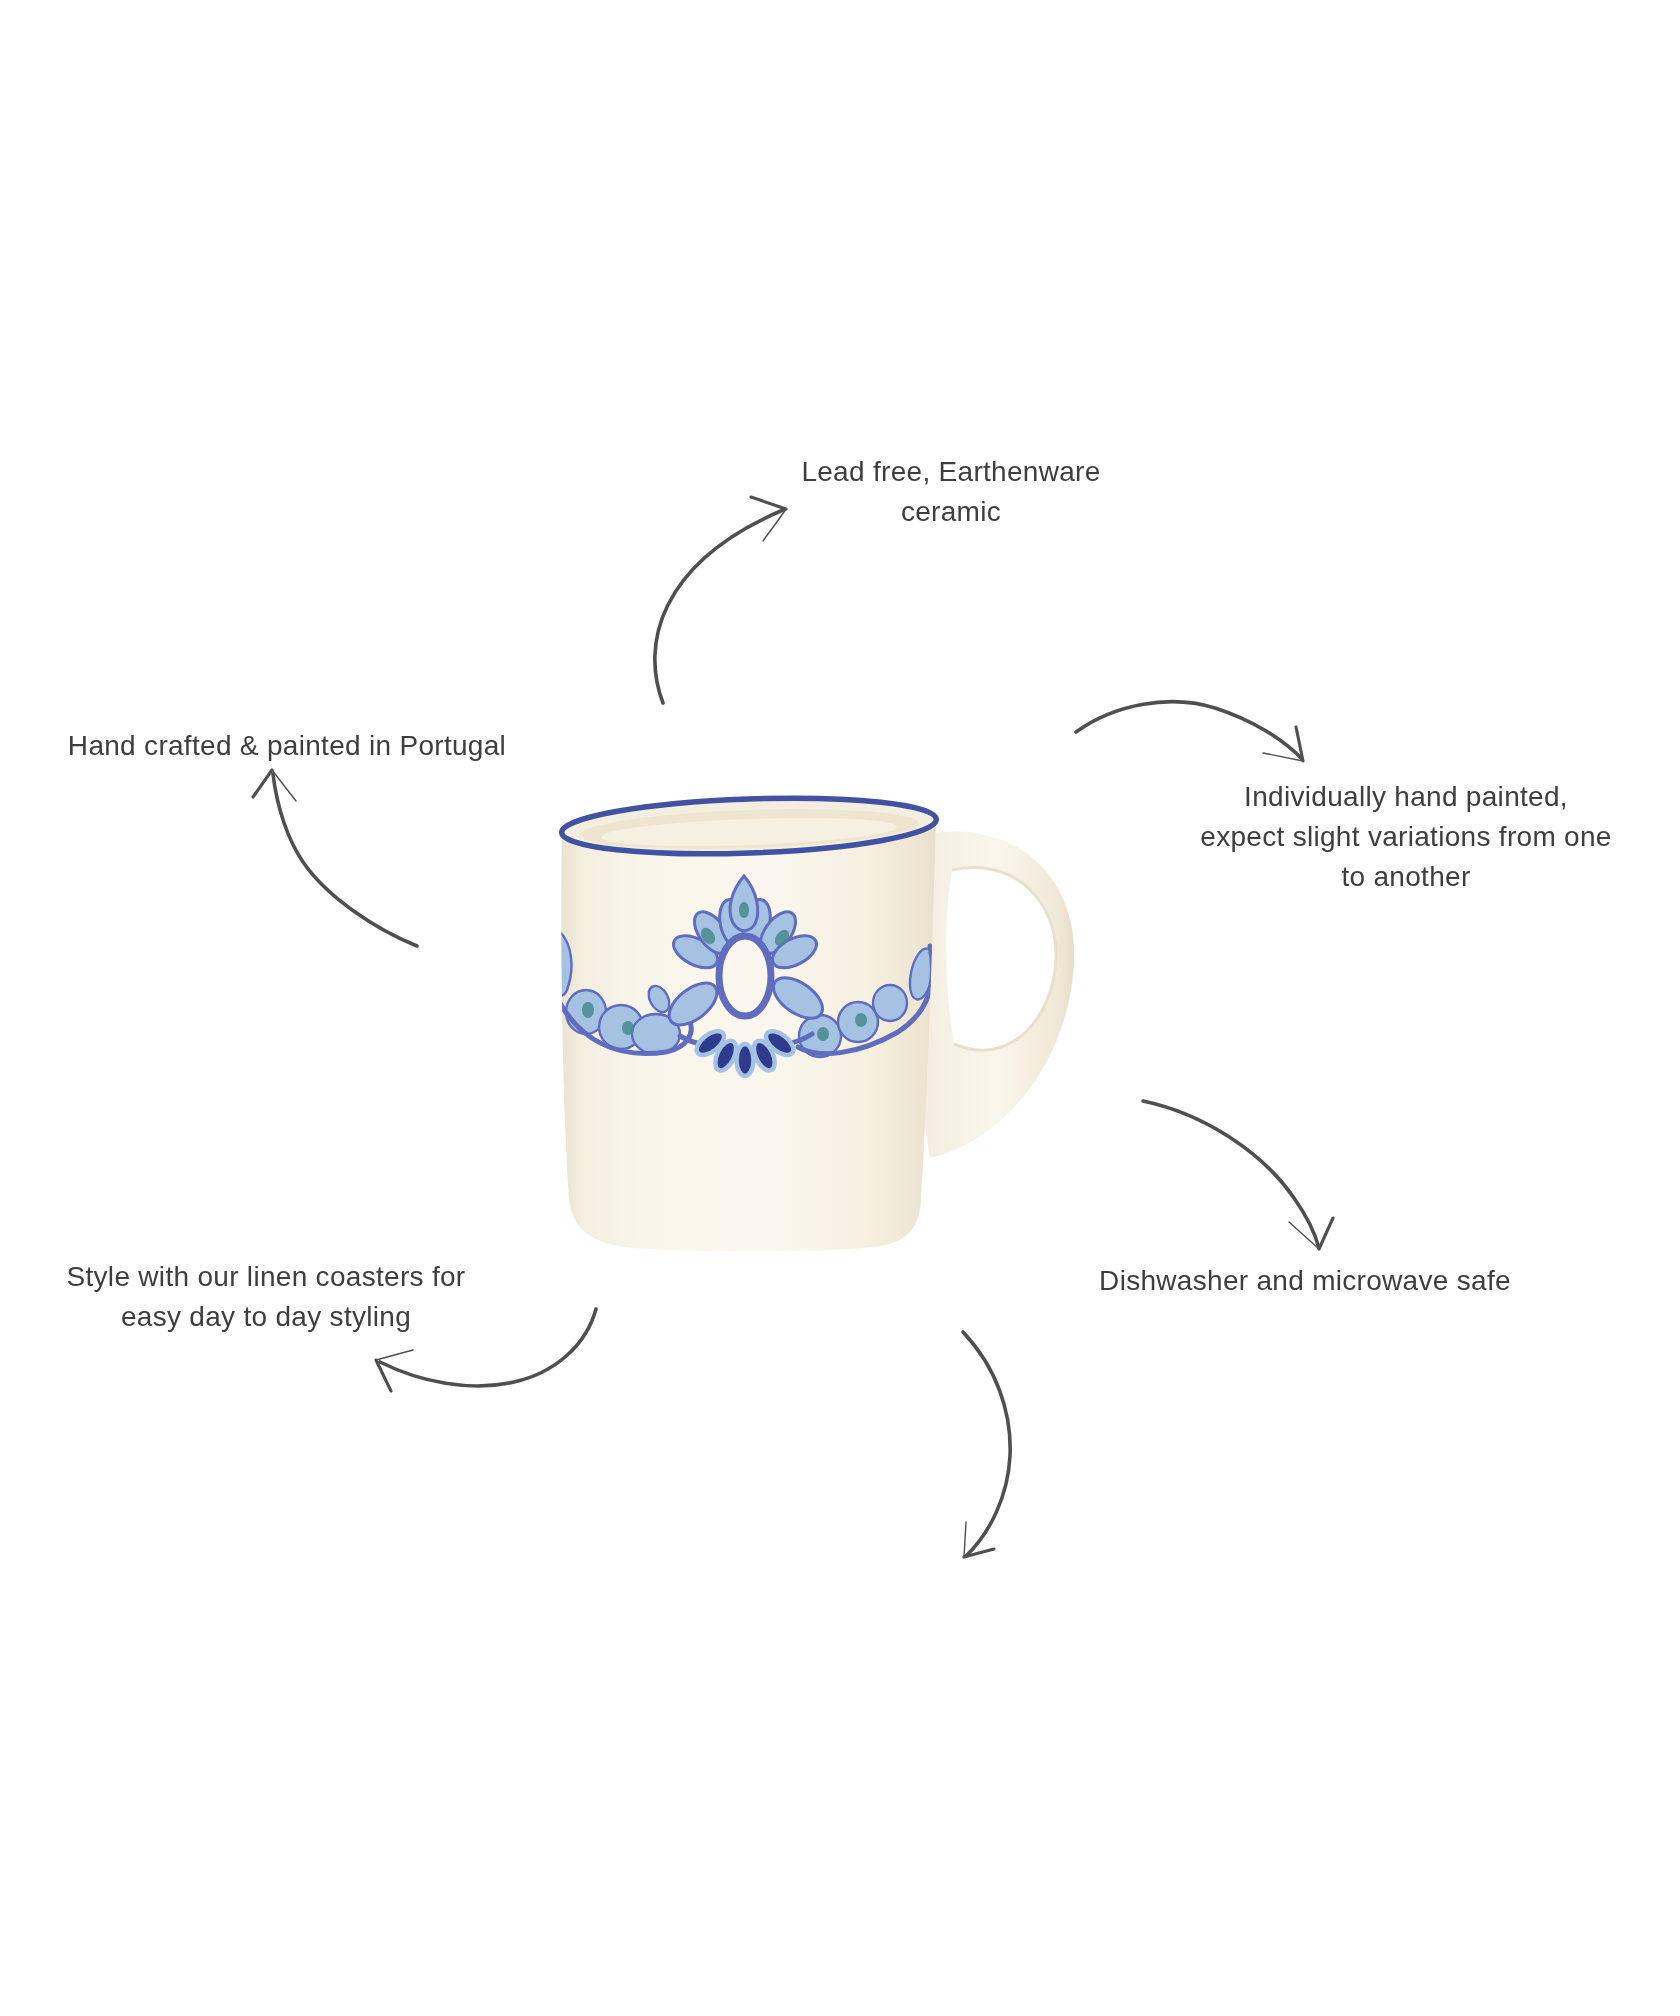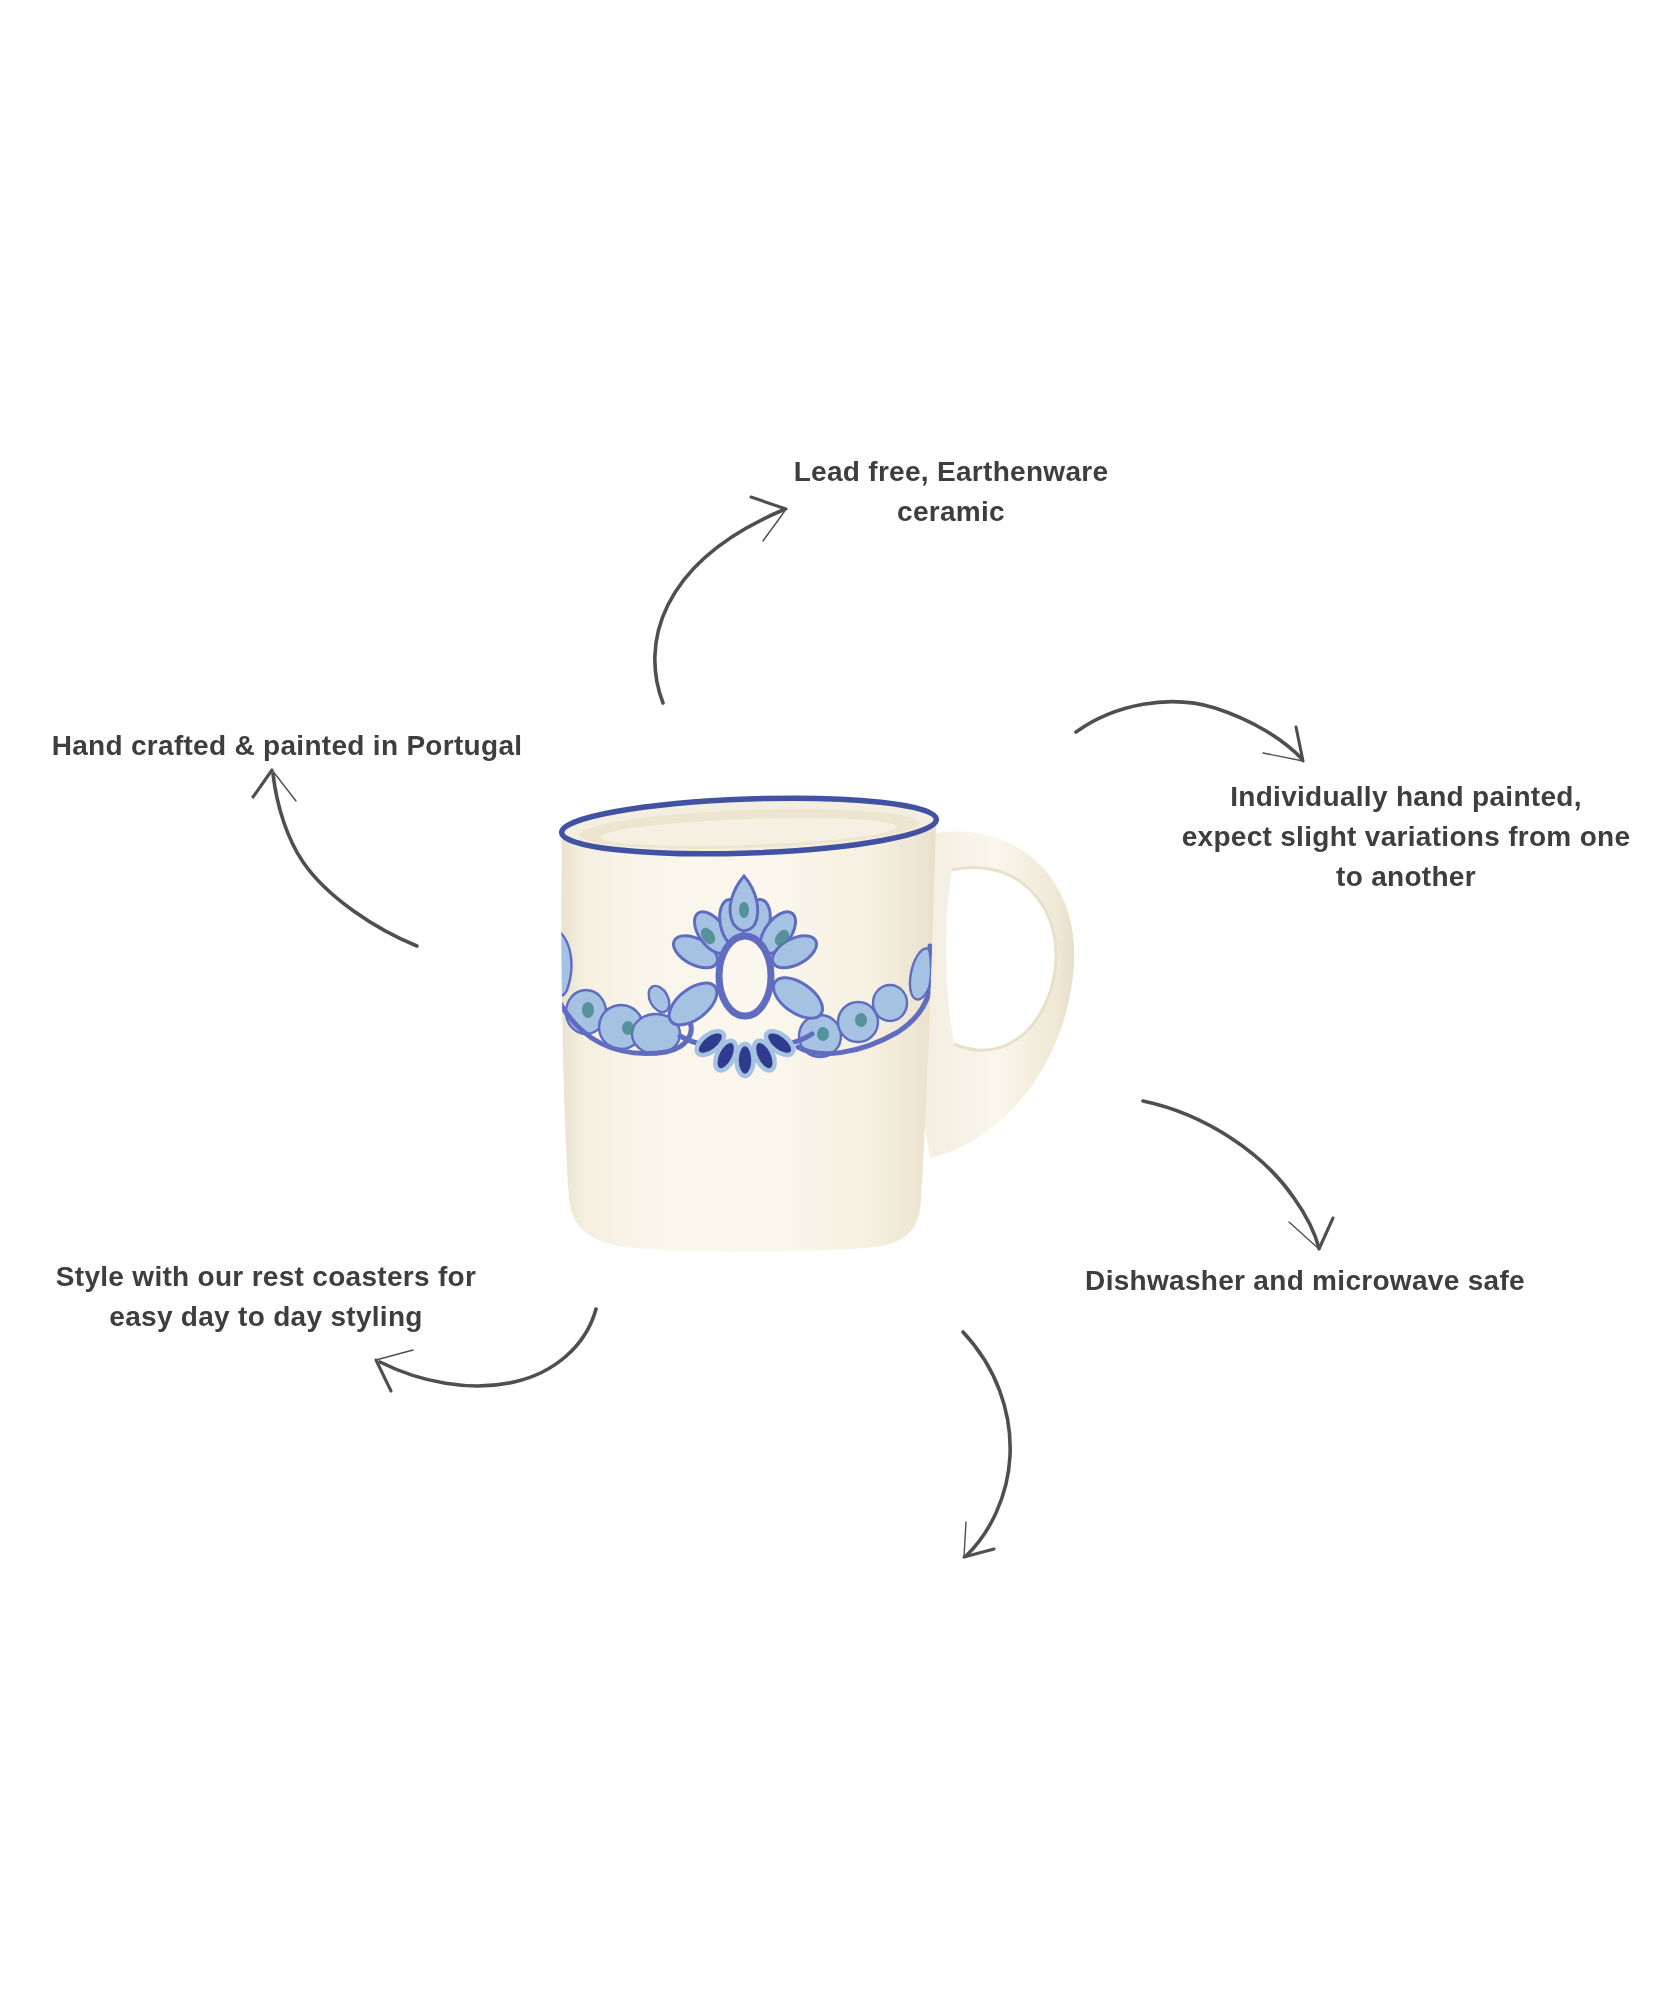--- a/index.html
+++ b/index.html
@@ -5,21 +5,21 @@
   html,body{margin:0;padding:0;background:#fff;}
   .canvas{
     position:relative;width:1680px;height:2016px;background:var(--page-bg,#fff);
     margin:0 auto;overflow:hidden;
     font-family:"Liberation Sans",sans-serif;
   }
   .ann{
     position:absolute;
     color:var(--text,#3e3e3e);
     font-size:28px;
-    font-weight:700;
+    font-weight:400;
     line-height:40px;
     letter-spacing:.3px;
     text-align:center;
     white-space:pre-line;
   }
   #ann-lead-free   {left:776px; top:452px;  width:350px;}
   #ann-hand-crafted{left:27px;  top:702px;  width:520px;margin-top:24px;}
   #ann-hand-painted{left:1166px;top:777px;  width:480px;}
   #ann-dishwasher  {left:1065px;top:1261px; width:480px;}
   #ann-coasters    {left:31px;  top:1257px; width:470px;}
@@ -42,21 +42,21 @@
 
 <div class="canvas">
 
   <div class="ann" id="ann-lead-free">Lead free, Earthenware
 ceramic</div>
   <div class="ann" id="ann-hand-crafted">Hand crafted &amp; painted in Portugal</div>
   <div class="ann" id="ann-dishwasher">Dishwasher and microwave safe</div>
   <div class="ann" id="ann-hand-painted">Individually hand painted,
 expect slight variations from one
 to another</div>
-  <div class="ann" id="ann-coasters">Style with our rest coasters for
+  <div class="ann" id="ann-coasters">Style with our linen coasters for
 easy day to day styling</div>
 
   <svg class="arrows" viewBox="0 0 1680 2016" aria-hidden="true">
     <g>
       <path class="a-main" d="M 663,703 C 641,646 658,563 783,510"></path>
       <path class="a-barb" d="M 786,509 L 751,497"></path>
       <path class="a-thin" d="M 786,509 C 778,521 770,531 763,541"></path>
     </g>
     <g>
       <path class="a-main" d="M 1076,732 C 1115,704 1170,694 1215,708 C 1252,720 1283,739 1302,759"></path>

